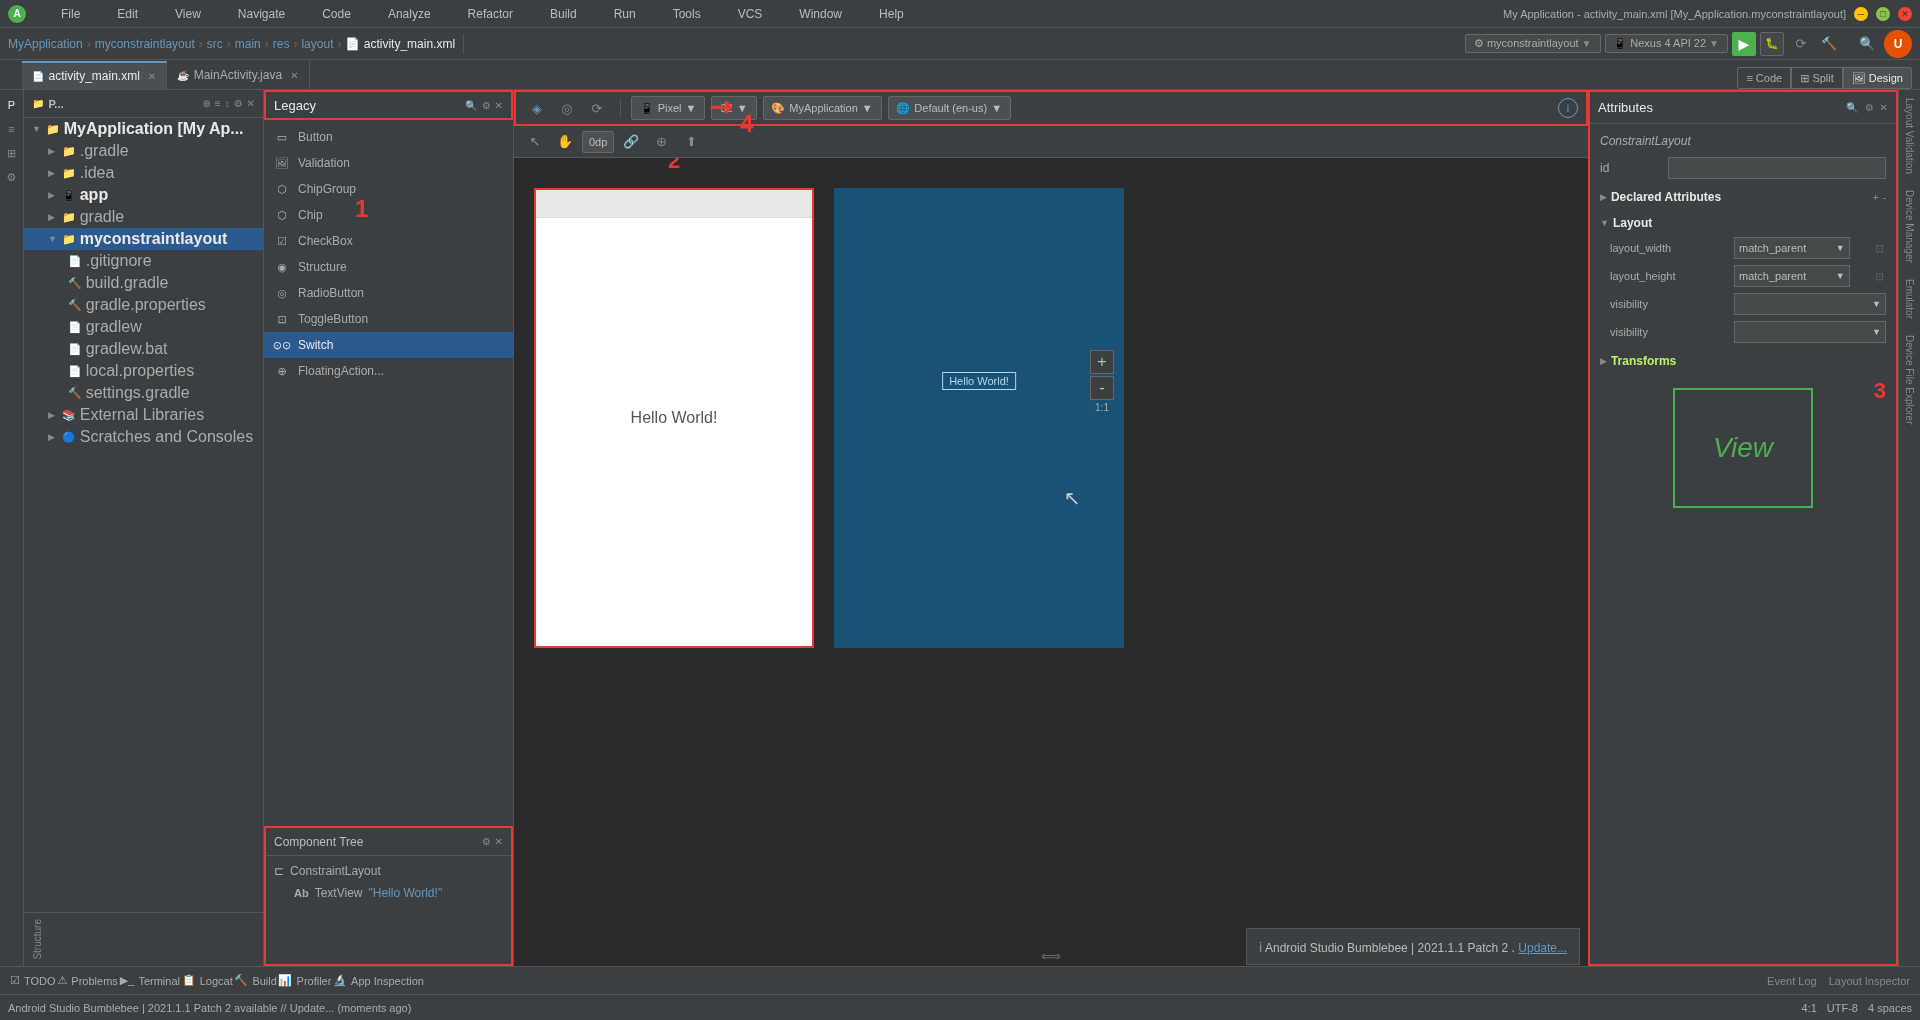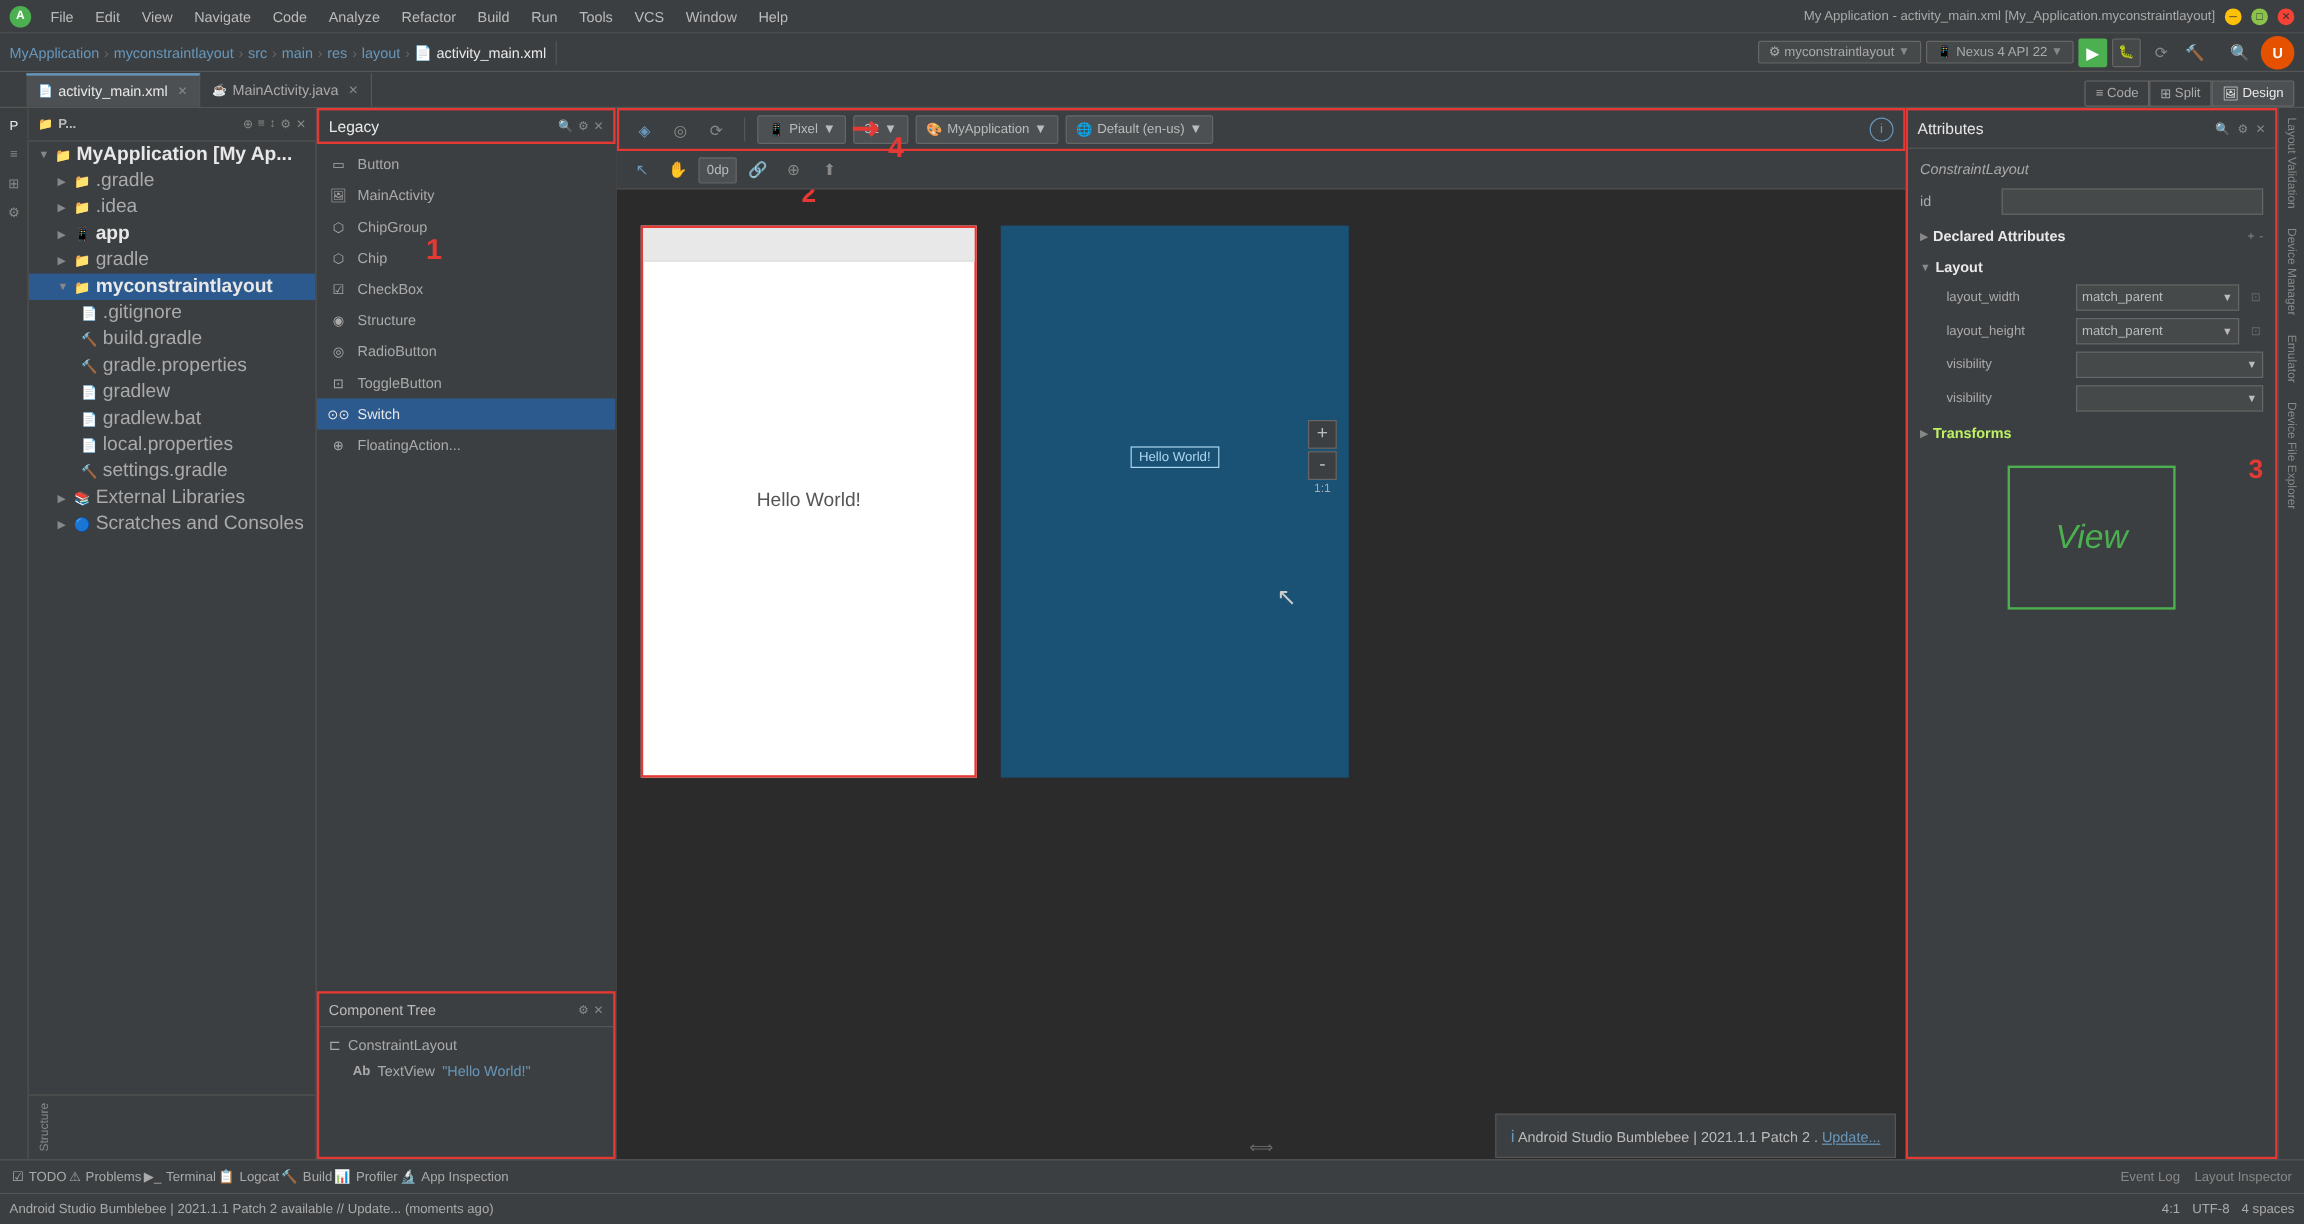--- a/index.html
+++ b/index.html
@@ -32,20 +32,21 @@
       border-radius: 50%;
       margin-right: 6px;
       display: flex; align-items: center; justify-content: center;
       font-size: 10px; color: white; font-weight: bold;
     }
     .menu-item {
       color: #bbb;
       padding: 2px 8px;
       cursor: pointer;
       font-size: 12px;
+      margin-left: 19px;
     }
     .menu-bar-right {
       margin-left: auto;
       color: #aaa;
       font-size: 11px;
       display: flex; align-items: center; gap: 8px;
     }
     .win-btn {
       width: 14px; height: 14px;
       border-radius: 50%;
@@ -459,22 +460,22 @@
     }
     .attrs-section-title {
       font-size: 12px;
       color: #e8e8e8;
       font-weight: bold;
     }
     .attrs-section-icons { margin-left: auto; display: flex; gap: 4px; }
     .attrs-row {
       display: flex;
       align-items: center;
-      padding: 3px 10px 3px 32px;
-      gap: 8px;
+      padding: 3px 10px 3px 20px;
+      gap: 24px;
     }
     .attrs-row-label {
       font-size: 11px;
       color: #aaa;
       width: 100px;
       flex-shrink: 0;
     }
     .attrs-dropdown {
       flex: 1;
       height: 22px;
@@ -868,21 +869,21 @@
         </div>
       </div>
       <div class="palette-body">
         <div class="palette-items">
           <div class="palette-item">
             <div class="palette-item-icon">▭</div>
             <span>Button</span>
           </div>
           <div class="palette-item">
             <div class="palette-item-icon">🖼</div>
-            <span>MainActivity</span>
+            <span>Validation</span>
           </div>
           <div class="palette-item">
             <div class="palette-item-icon">⬡</div>
             <span>ChipGroup</span>
           </div>
           <div class="palette-item">
             <div class="palette-item-icon">⬡</div>
             <span>Chip</span>
           </div>
           <div class="palette-item">

